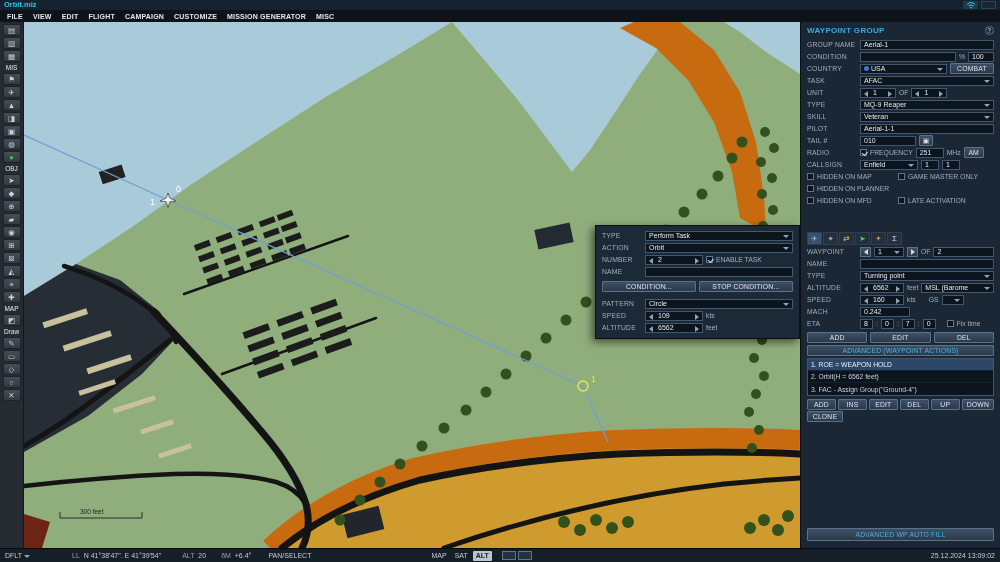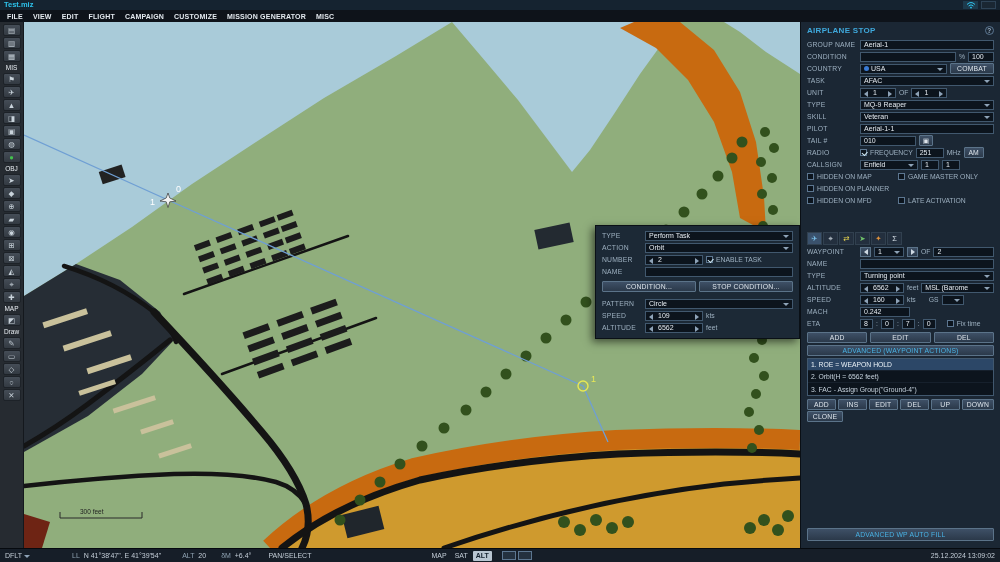--- a/index.html
+++ b/index.html
@@ -96,21 +96,21 @@
   .sb-btn{padding:0 3px;height:10px;display:flex;align-items:center;}
   .sb-btn.active{background:#b9c6d2;color:#13202e;border-radius:1px;font-weight:bold;}
   .sb-ico{width:14px;height:9px;border:1px solid #5c7690;background:#24313f;flex:none;}
 </style>
 </head>
 <body>
 
 <div class="app">
 
   <div class="titlebar">
-    <span class="tb-title">Test.miz</span>
+    <span class="tb-title">Orbit.miz</span>
     <span class="tb-icons">
       <span class="tb-icon">
         <svg width="10" height="8" viewBox="0 0 10 8">
           <path d="M1,3.5 Q5,-0.5 9,3.5" stroke="#2ec3ec" stroke-width="1" fill="none"></path>
           <path d="M2.6,5 Q5,2.7 7.4,5" stroke="#2ec3ec" stroke-width="1" fill="none"></path>
           <circle cx="5" cy="6.6" r="0.9" fill="#2ec3ec"></circle>
         </svg>
       </span>
       <span class="tb-icon dim"></span>
     </span>
@@ -349,21 +349,21 @@
         <div class="r">
           <span class="lab">ALTITUDE</span>
           <span class="inp spin" style="width:58px">6562</span>
           <span class="unit">feet</span>
         </div>
       </div>
     </div>
 
     <div class="panel">
       <div class="p-header">
-        <span>AIRPLANE STOP</span>
+        <span>WAYPOINT GROUP</span>
         <span class="help">?</span>
       </div>
 
       <div class="r">
         <span class="lab">GROUP NAME</span>
         <span class="inp grow">Aerial-1</span>
       </div>
       <div class="r">
         <span class="lab">CONDITION</span>
         <span class="inp grow"></span>

